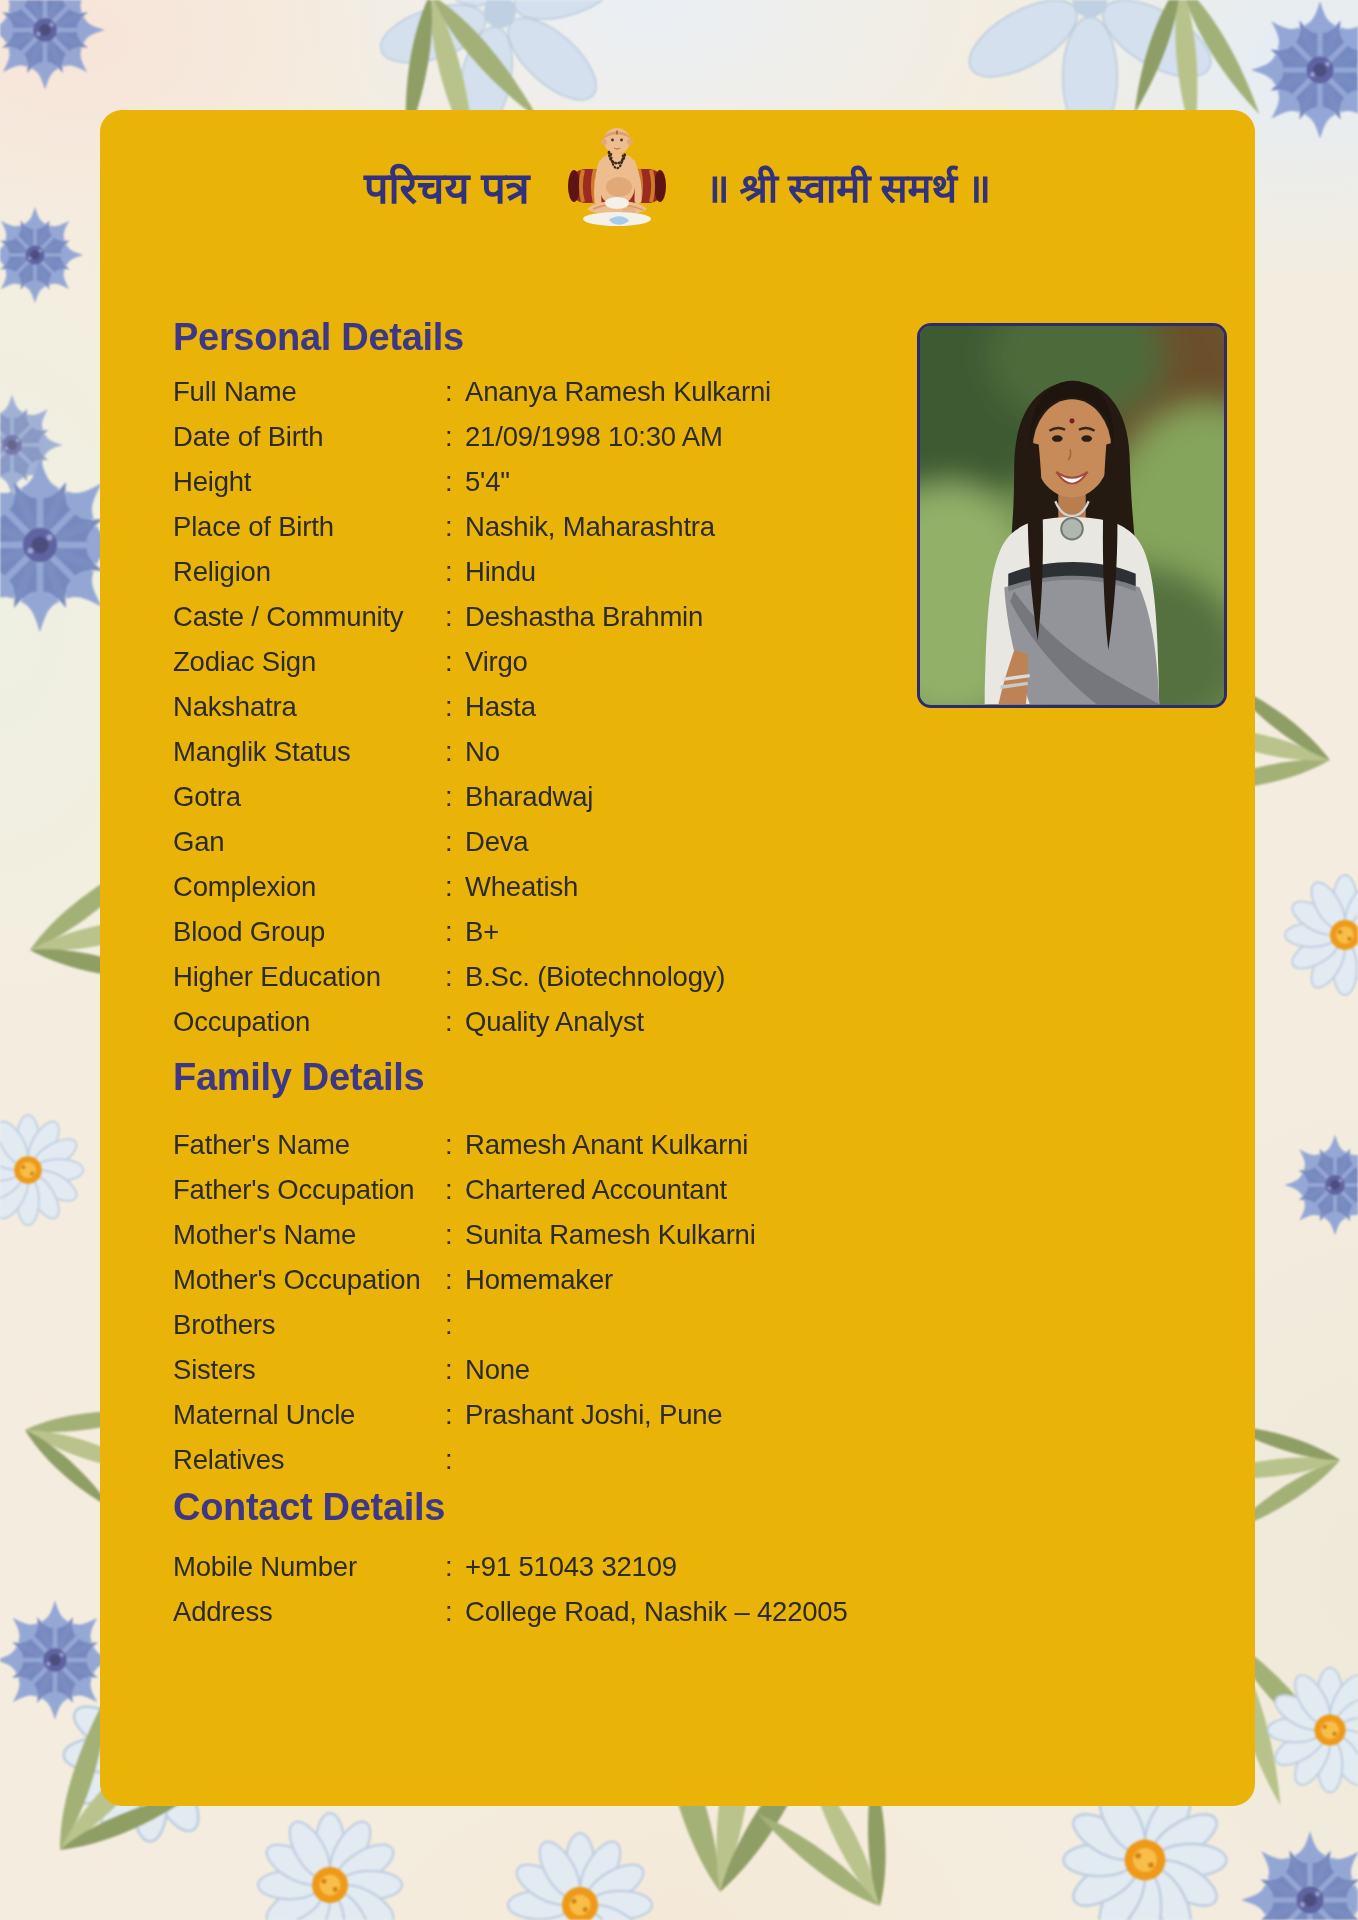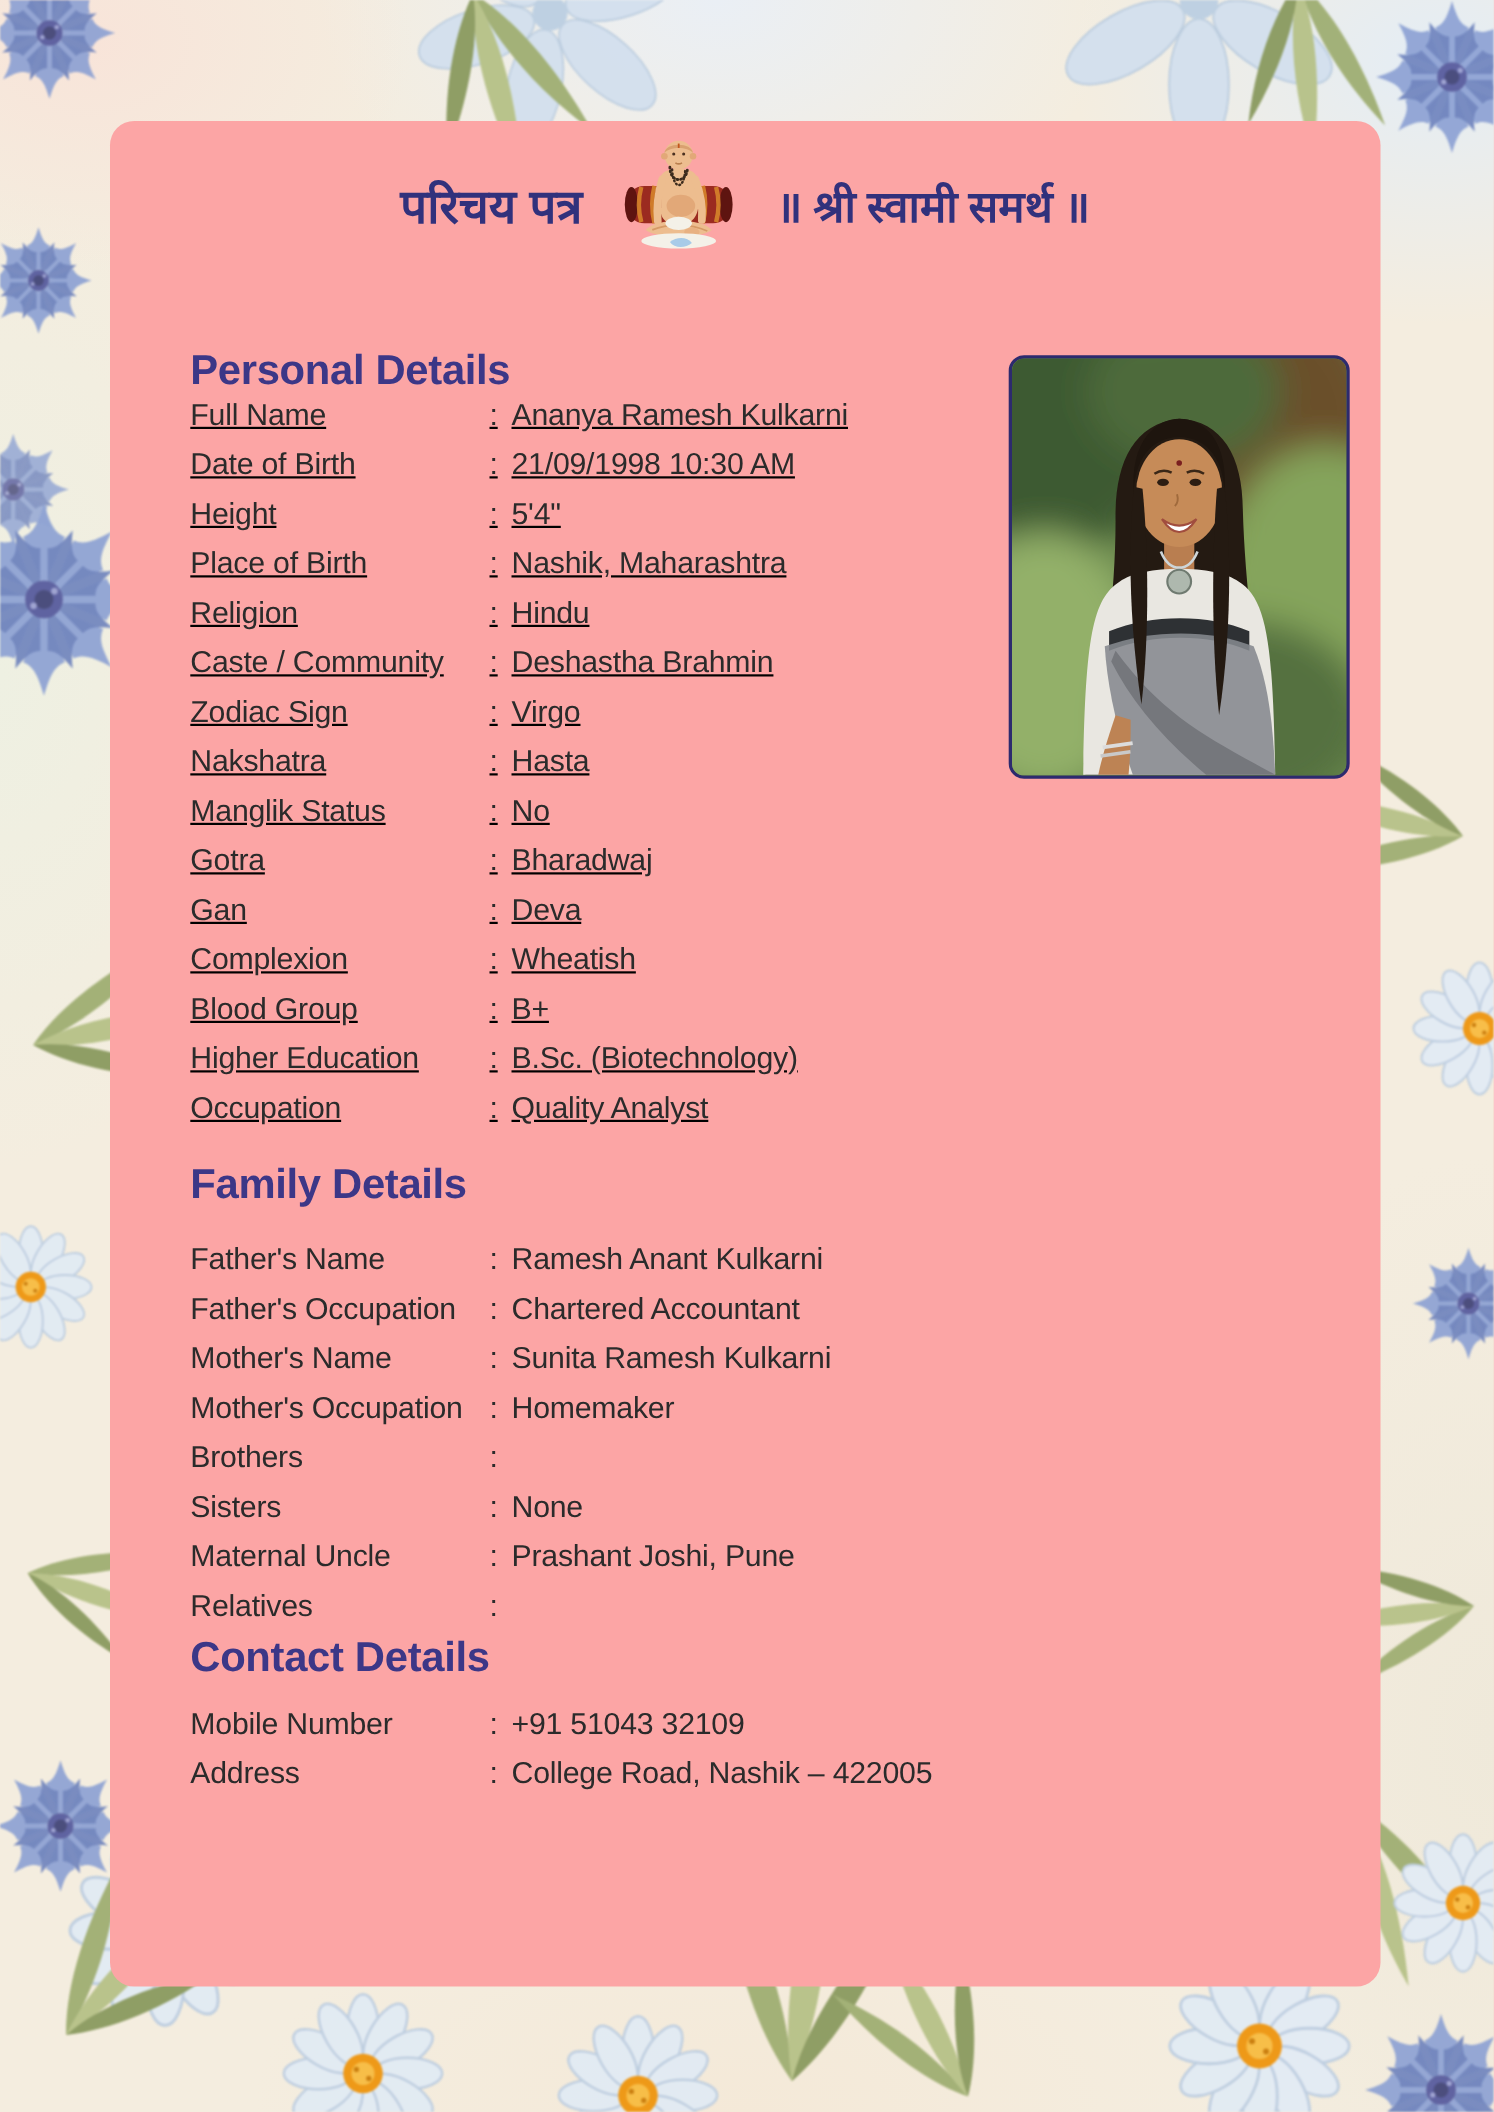--- a/index.html
+++ b/index.html
@@ -11,39 +11,39 @@
       radial-gradient(520px 340px at 48% 0%, #eaeff5 0%, rgba(234,239,245,0) 70%),
       radial-gradient(460px 330px at 96% 3%, #e4edf5 0%, rgba(228,237,245,0) 72%),
       radial-gradient(380px 640px at 0% 32%, #eef0e2 0%, rgba(238,240,226,0) 70%),
       radial-gradient(420px 700px at 100% 82%, #efe9da 0%, rgba(239,233,218,0) 75%),
       radial-gradient(600px 300px at 50% 100%, #f4e9d8 0%, rgba(244,233,216,0) 75%),
       #f4eddf;
   }
   .bg{position:absolute;left:0;top:0;width:1358px;height:1920px;filter:blur(0.9px);opacity:0.95;}
   .card{
     position:absolute;left:100px;top:110px;width:1155px;height:1696px;
-    background:#fca5a5;border-radius:22px;
+    background:#eab308;border-radius:22px;
   }
   .header{
     position:absolute;left:0;right:0;top:8px;height:112px;
     display:flex;align-items:center;justify-content:center;gap:38px;
   }
   .title-dev{color:#31317c;font-weight:700;white-space:nowrap;}
   .title-left{font-size:43px;transform:translateY(12px);}
   .title-right{font-size:40px;transform:translateY(12px);font-family:Liberation Serif, serif;}
   .swami-svg{width:100px;height:106px;flex:none;}
   .sec-h{
     position:absolute;left:73px;margin:0;
     font-size:38px;font-weight:700;color:#3c3787;line-height:44px;letter-spacing:-0.3px;
   }
   #h-personal{top:205px;}
   #h-family{top:945px;}
   #h-contact{top:1375px;}
   .rows{position:absolute;left:73px;width:850px;}
-  #rows-personal{top:244px;text-decoration:underline;}
+  #rows-personal{top:259px;}
   #rows-family{top:1012px;}
   #rows-contact{top:1434px;}
   .row{display:flex;align-items:center;height:45px;font-size:27.5px;color:#2b2b2b;letter-spacing:-0.2px;}
   .lbl{width:272px;flex:none;}
   .colon{width:13px;flex:none;}
   .val{padding-left:7px;white-space:nowrap;}
   .photo{
     position:absolute;left:817px;top:213px;width:310px;height:385px;box-sizing:border-box;
     border:3px solid #2d2a6e;border-radius:14px;overflow:hidden;background:#5d7c46;
   }

